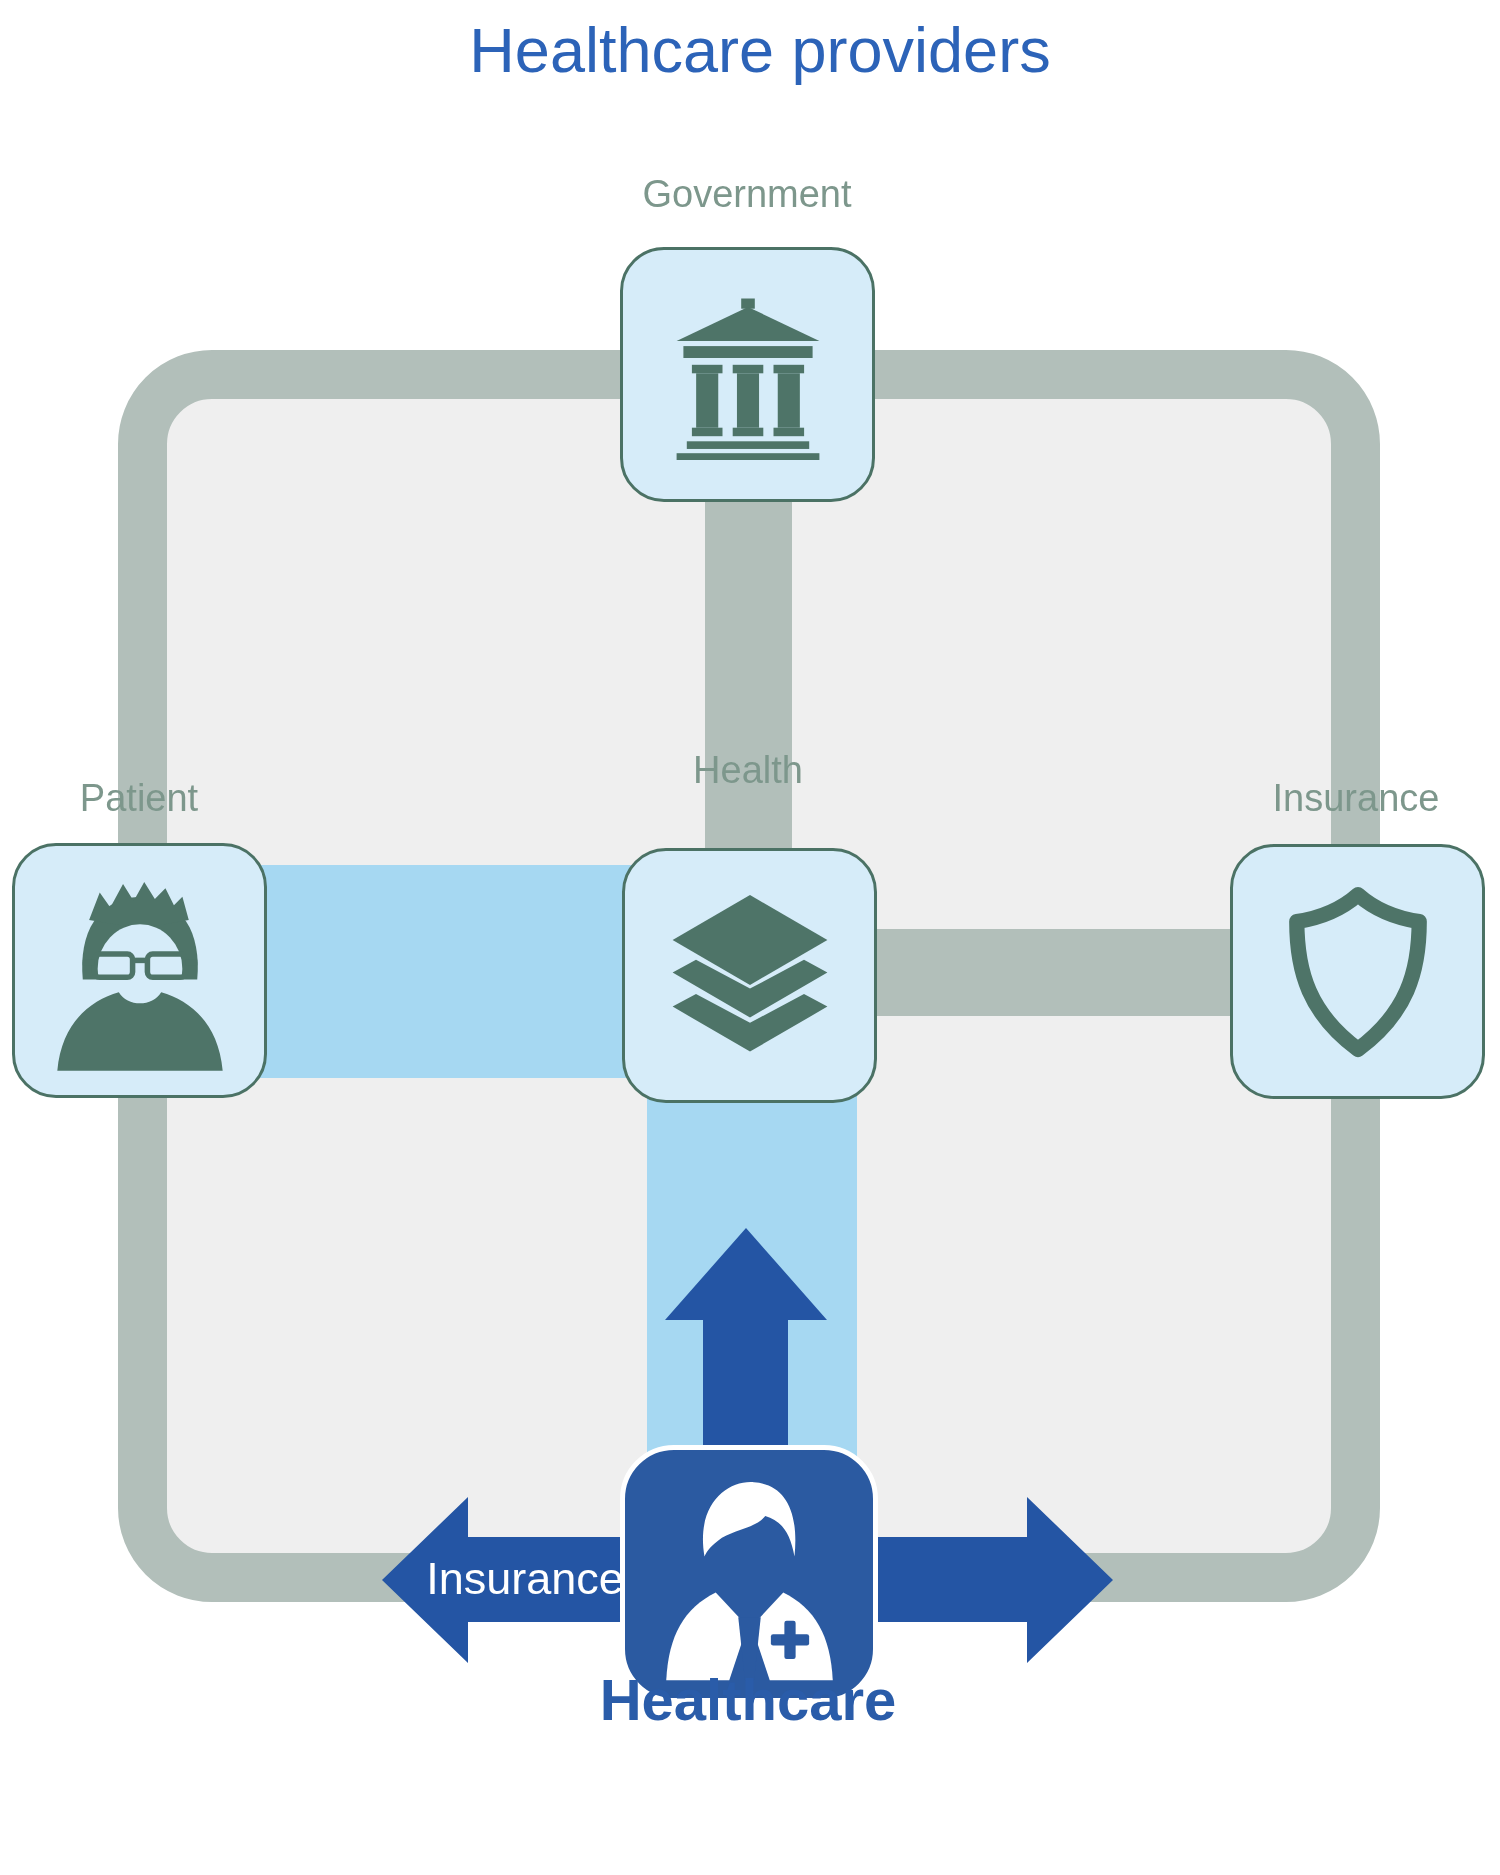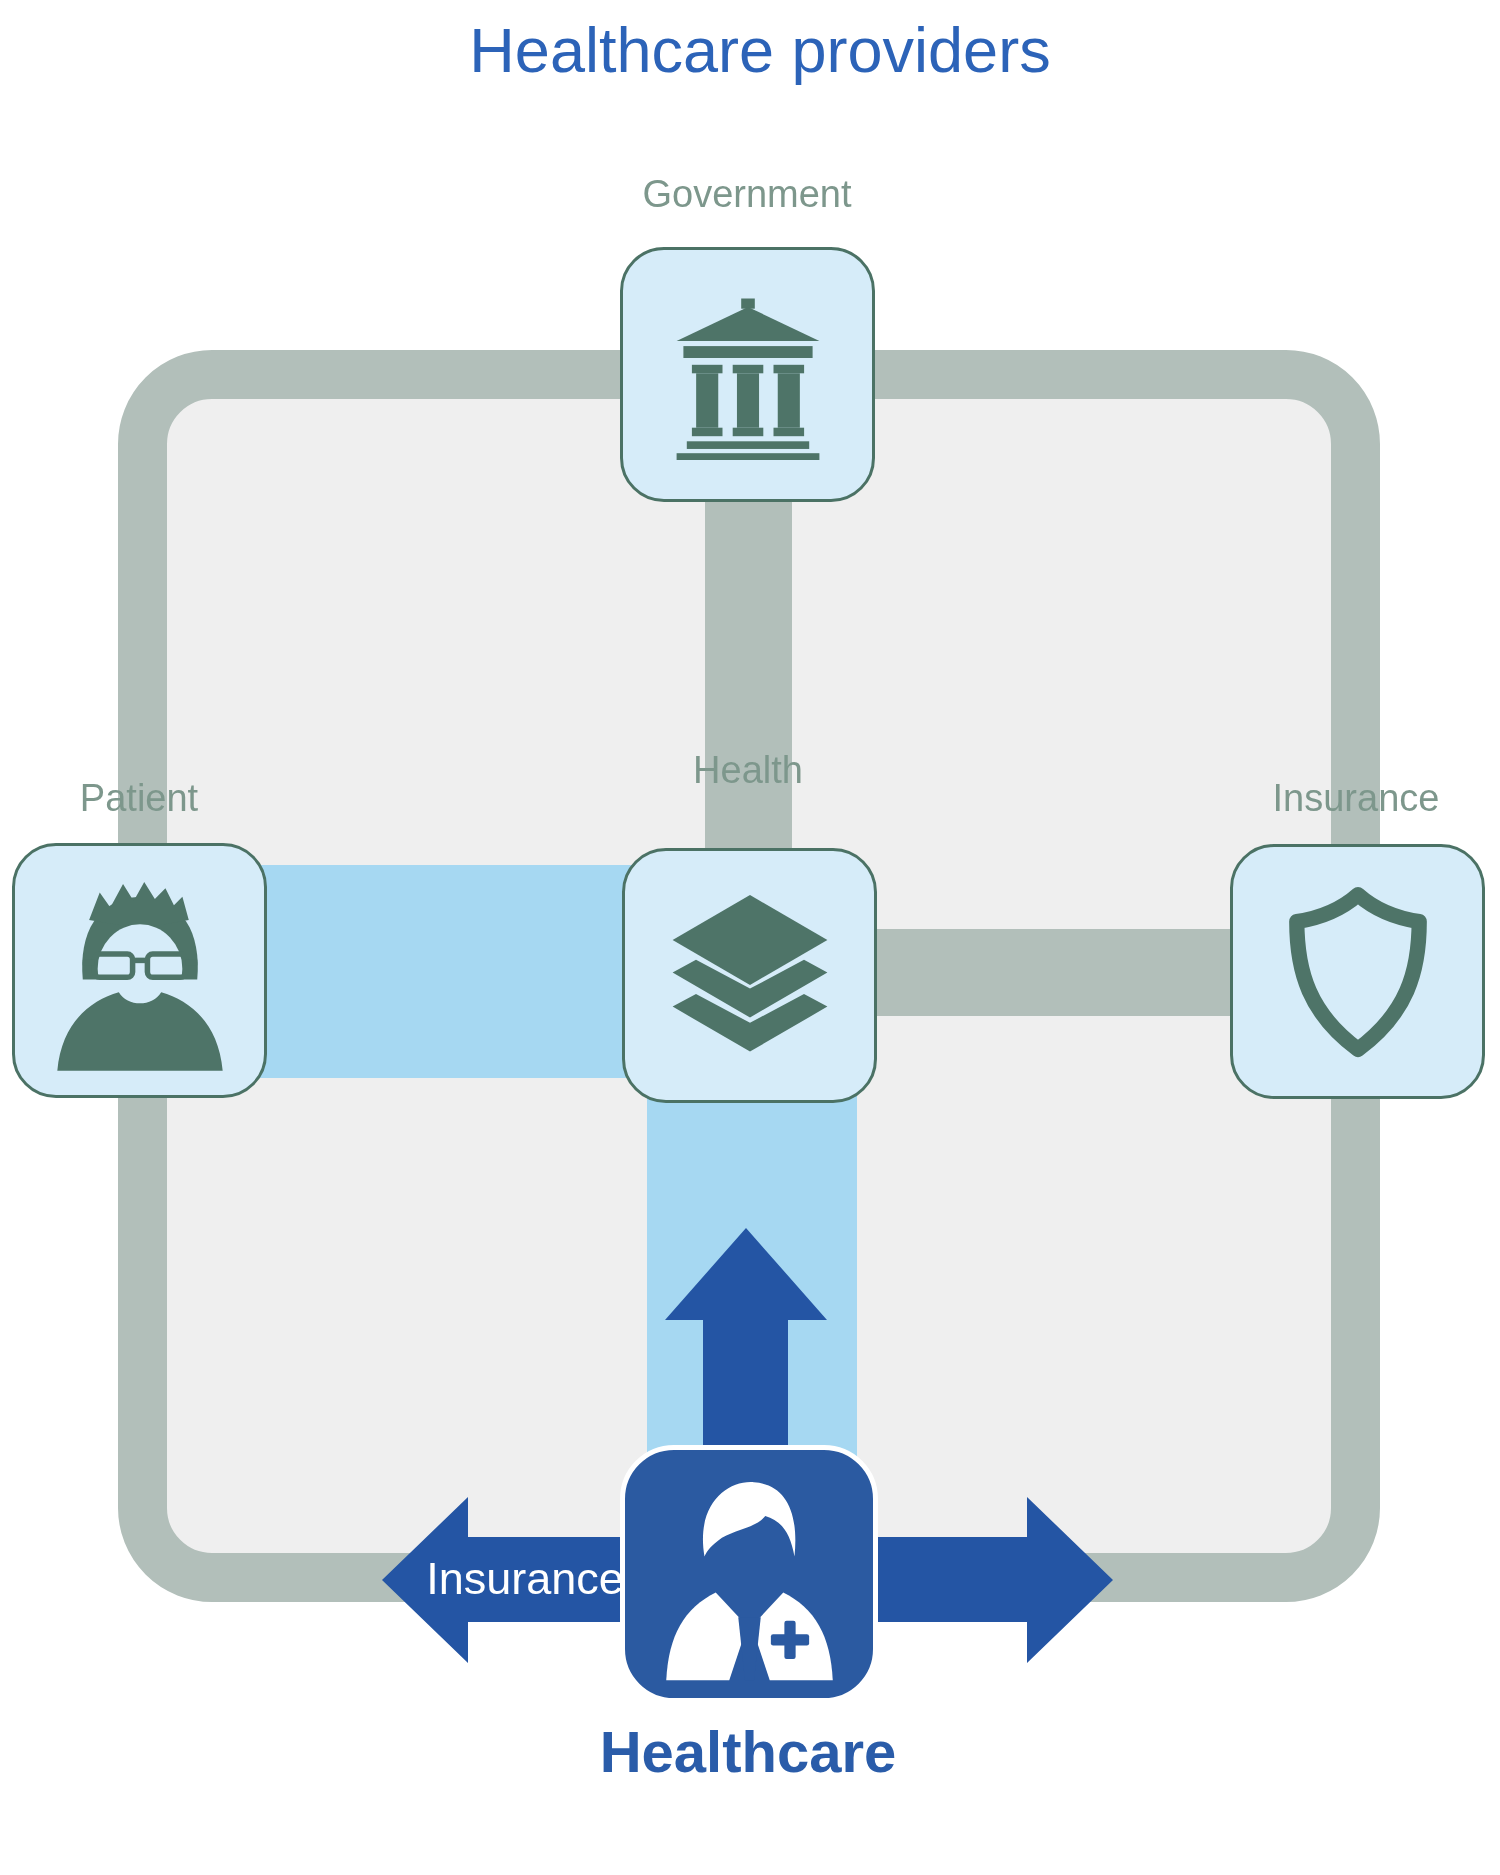--- a/index.html
+++ b/index.html
@@ -54,21 +54,21 @@
   }
   .label-gov{left:447px;top:168px;}
   .label-patient{left:-161px;top:772px;}
   .label-eco{left:448px;top:744px;}
   .label-ins{left:1056px;top:772px;}
   .title{
     left:0;top:14px;width:1520px;text-align:center;z-index:5;
     color:var(--title-blue,#2c63b8);font-size:63px;line-height:1.15;
   }
   .provider-label{
-    left:448px;top:1716px;width:600px;text-align:center;z-index:5;
+    left:448px;top:1664px;width:600px;text-align:center;z-index:5;
     color:var(--provider-label-blue,#2a5ca9);font-size:58px;font-weight:bold;
     line-height:72px;
   }
   
   .fill-green{fill:var(--icon-green,#4e7468);}
   .fill-boxblue{fill:var(--box-fill,#d6ecf9);}
   .stroke-green{stroke:var(--icon-green,#4e7468);fill:none;}
   .fill-white{fill:var(--white,#fff);}
   .fill-arrow{fill:var(--arrow-blue,#2455a4);}
   .fill-pblue{fill:var(--provider-box-blue,#2b5aa1);}

